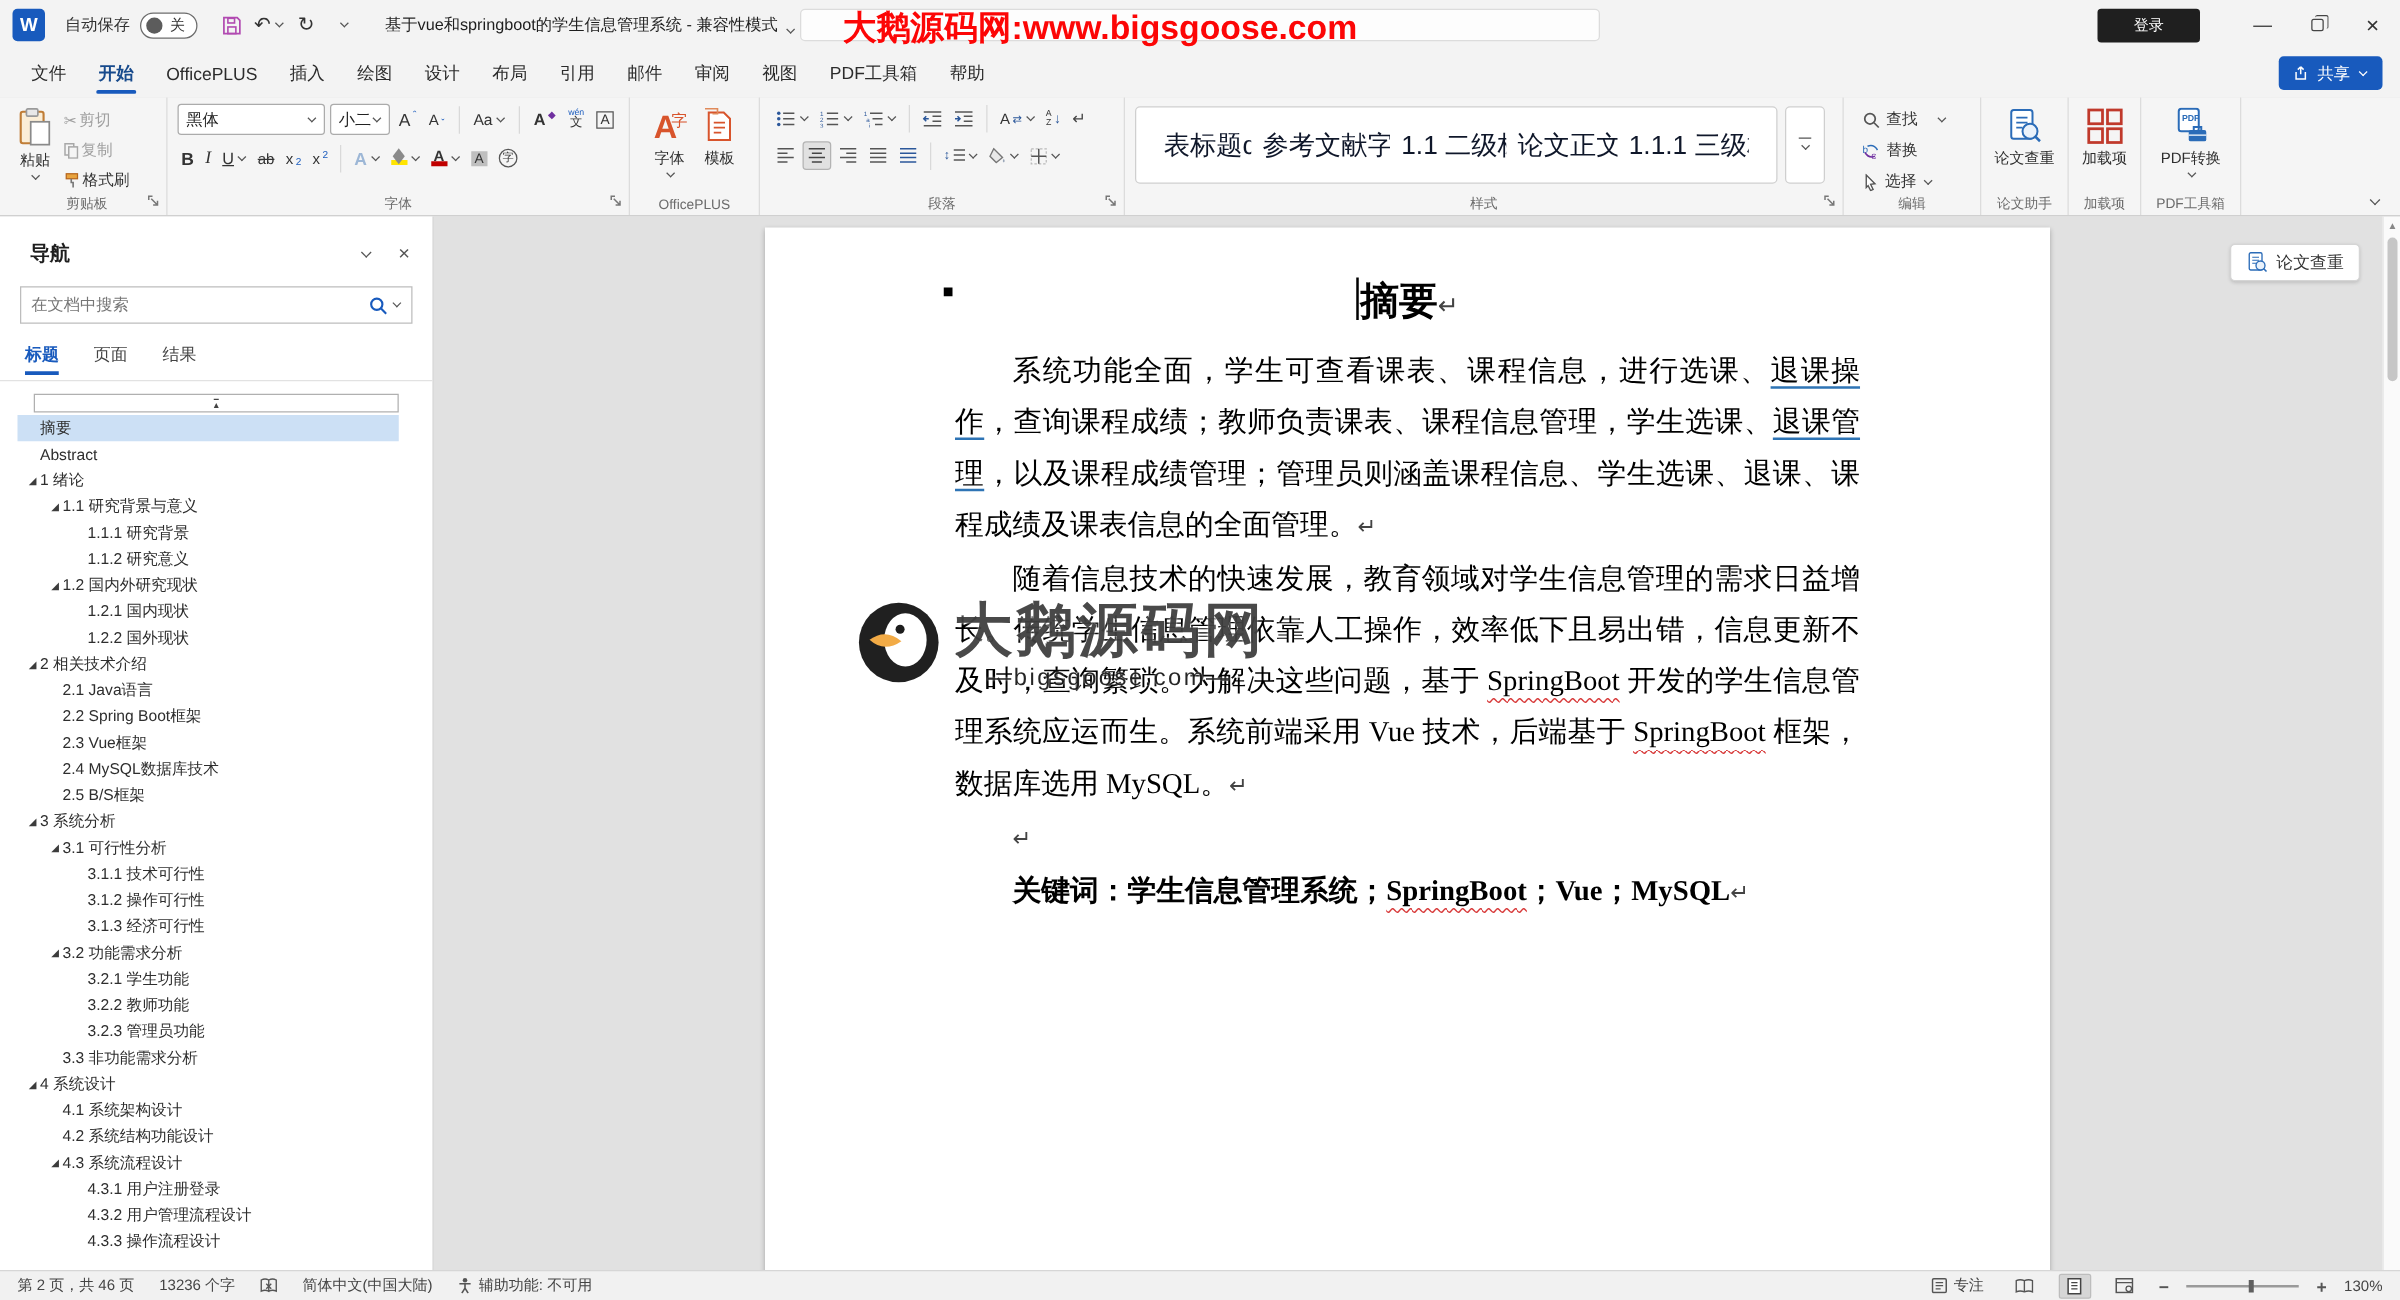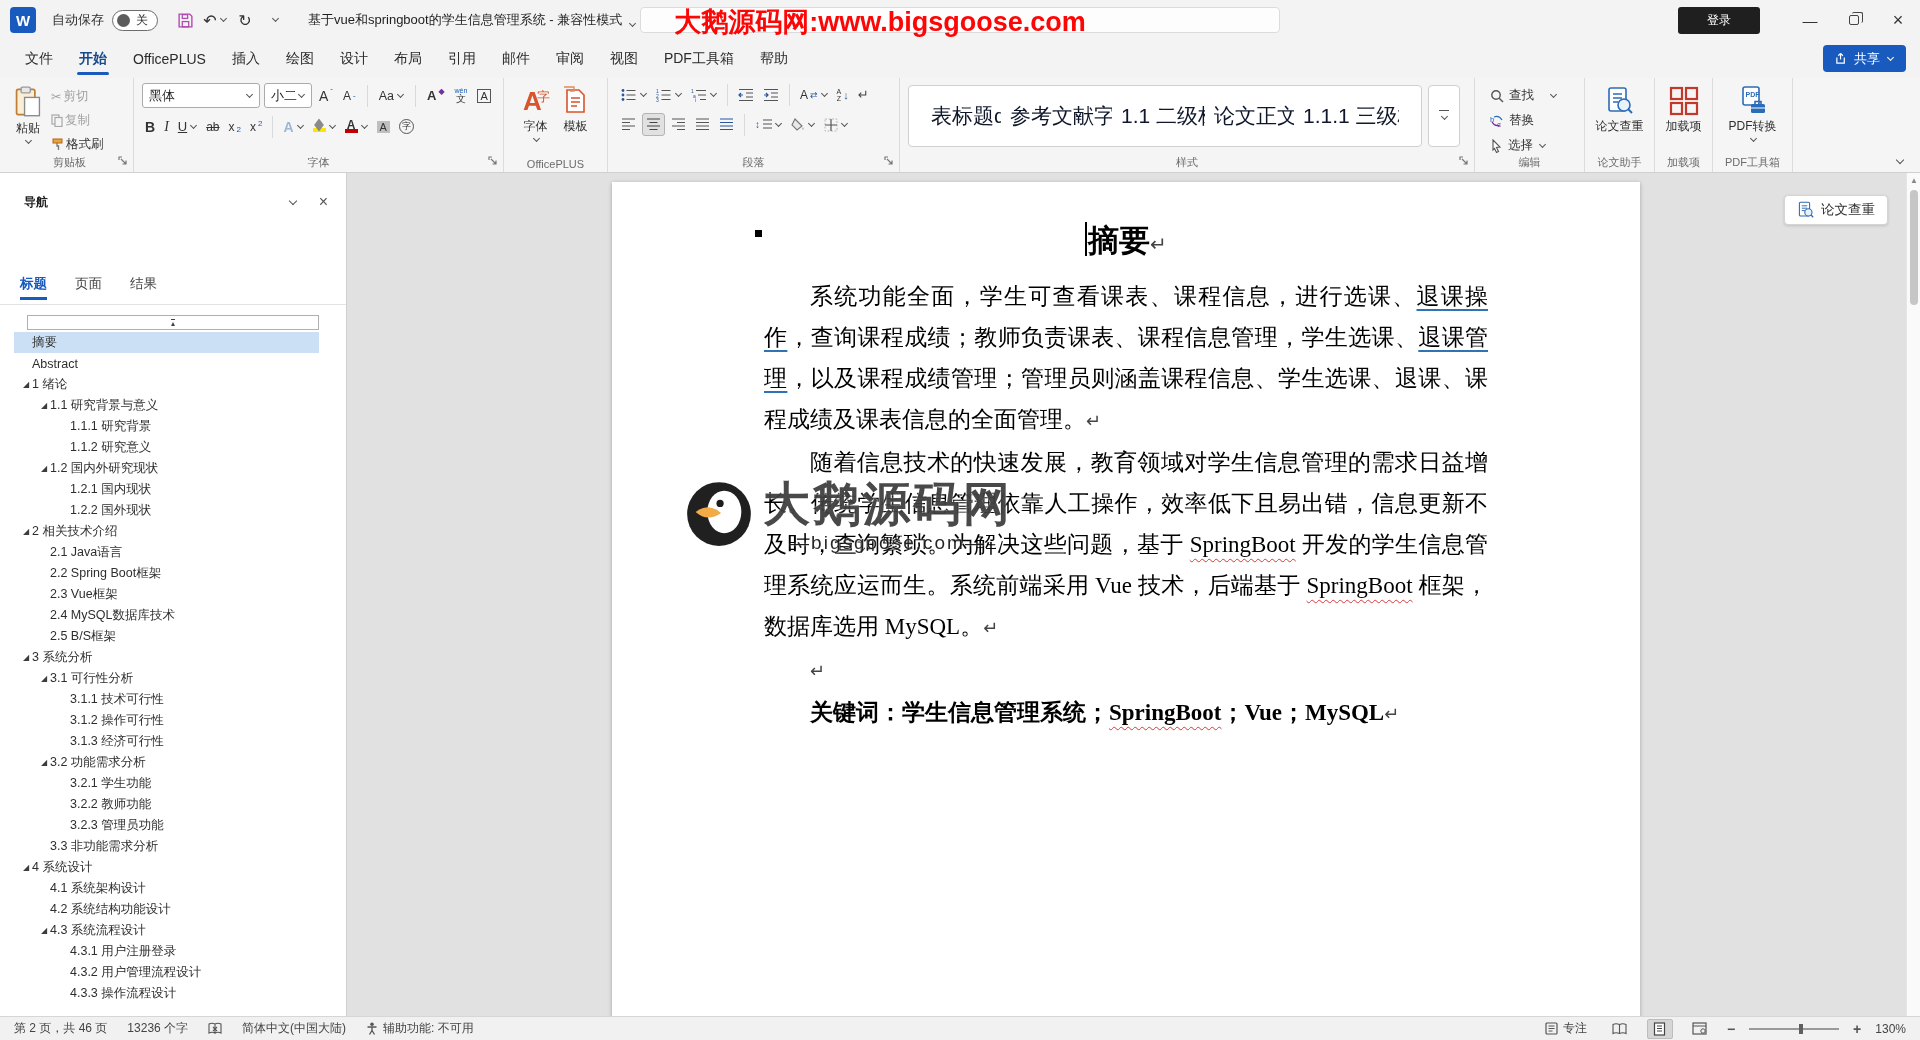--- a/index.html
+++ b/index.html
@@ -52,21 +52,21 @@
   .selbox{background:#e1e1e1;border:1px solid #b3b3b3;border-radius:3px}
   .sgallery{position:absolute;left:8px;top:2px;width:514px;height:62px;background:#fff;border:1px solid #cfcfcf;border-radius:4px;display:flex;align-items:center;justify-content:space-between;padding:0 22px;overflow:hidden}
   .style-item{font-size:21px;color:#0f172a;white-space:nowrap;overflow:hidden;flex:none}
   .sgscroll{position:absolute;left:528px;top:2px;width:32px;height:62px;border:1px solid #cfcfcf;border-radius:4px;background:#fff;display:flex;flex-direction:column;align-items:center;justify-content:center;gap:3px}
   .sgscroll .bar{width:10px;height:1.5px;background:#555}
   .ribbon-collapse{position:absolute;right:16px;bottom:6px}
 
   
   #navpane{position:absolute;left:0;top:173px;width:347px;bottom:24px;background:#fff;border-right:1px solid #cfcfcf;z-index:10}
   .nav-head{display:flex;align-items:center;padding:20px 18px 0 24px}
-  .nav-title{font-size:12px;font-weight:bold;color:#1e1e1e}
+  .nav-title{font-size:16px;font-weight:bold;color:#1e1e1e}
   .nav-head-icons{margin-left:auto;display:flex;align-items:center;gap:22px;color:#555}
   .nav-search{position:absolute;left:16px;top:56px;width:314px;height:30px;border:1px solid #bdbdbd;background:#fff;display:flex;align-items:center;padding:0 8px;font-size:13px;color:#767676}
   .nav-search .mag{margin-left:auto}
   .nav-tabs{position:absolute;left:20px;top:102px;display:flex;gap:28px;font-size:13.5px}
   .ntab{color:#444;padding-bottom:7px;position:relative}
   .ntab.active{color:#185abd;font-weight:bold}
   .ntab.active:after{content:"";position:absolute;left:0;right:0;bottom:0;height:3px;background:#185abd}
   .nav-divider{position:absolute;left:0;top:131px;width:100%;height:1px;background:#e2e2e2}
   .nav-jump{position:absolute;left:27px;top:142px;width:292px;height:15px;border:1px solid #b0b0b0;background:#fff;display:flex;align-items:center;justify-content:center}
   .jump-glyph{font-size:8px;color:#444;border-top:1px solid #444;line-height:6px;padding-top:1px}
@@ -550,20 +550,30 @@
 
   <span class="chev ribbon-collapse"></span>
 </div>
 
 <div id="navpane">
   <div class="nav-head">
     <span class="nav-title">导航</span>
     <span class="nav-head-icons">
       <span class="chev"></span>
       <span style="font-size:16px">×</span>
+    </span>
+  </div>
+  <div class="nav-search">
+    <span>在文档中搜索</span>
+    <span class="mag" style="display:flex;align-items:center;gap:3px">
+      <svg width="15" height="15" viewBox="0 0 14 14">
+          <circle cx="6" cy="6" r="4.2" fill="none" stroke="#185abd" stroke-width="1.6"></circle>
+          <path d="M9.2 9.2 L13 13" stroke="#185abd" stroke-width="1.6"></path>
+        </svg>
+      <span class="chev sm"></span>
     </span>
   </div>
   <div class="nav-tabs">
       <span class="ntab active">标题</span>
       <span class="ntab">页面</span>
       <span class="ntab">结果</span>
     </div>
   <div class="nav-divider"></div>
   <div class="nav-jump">
       <span class="jump-glyph">▴</span>

